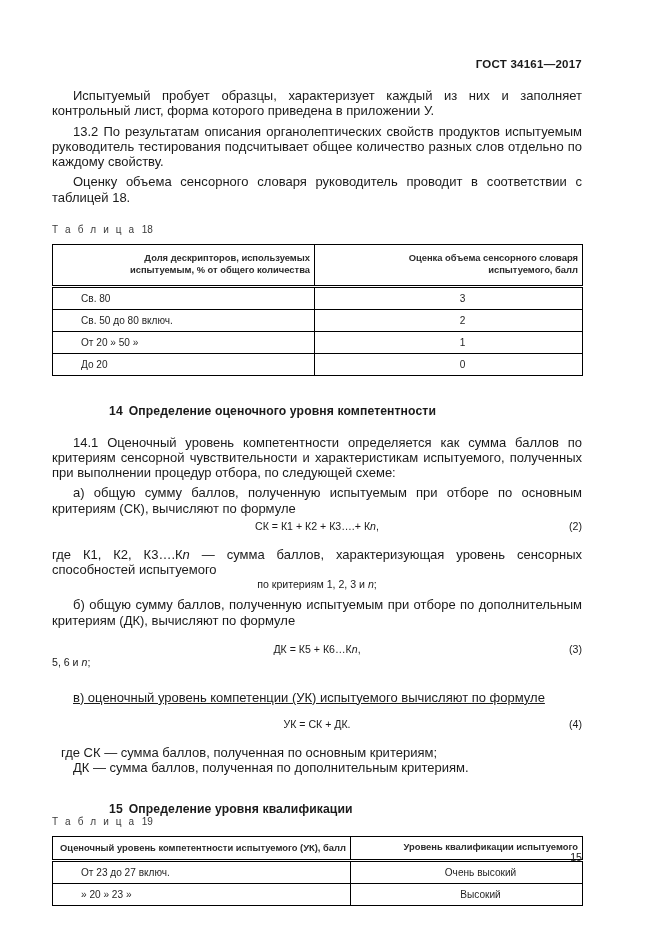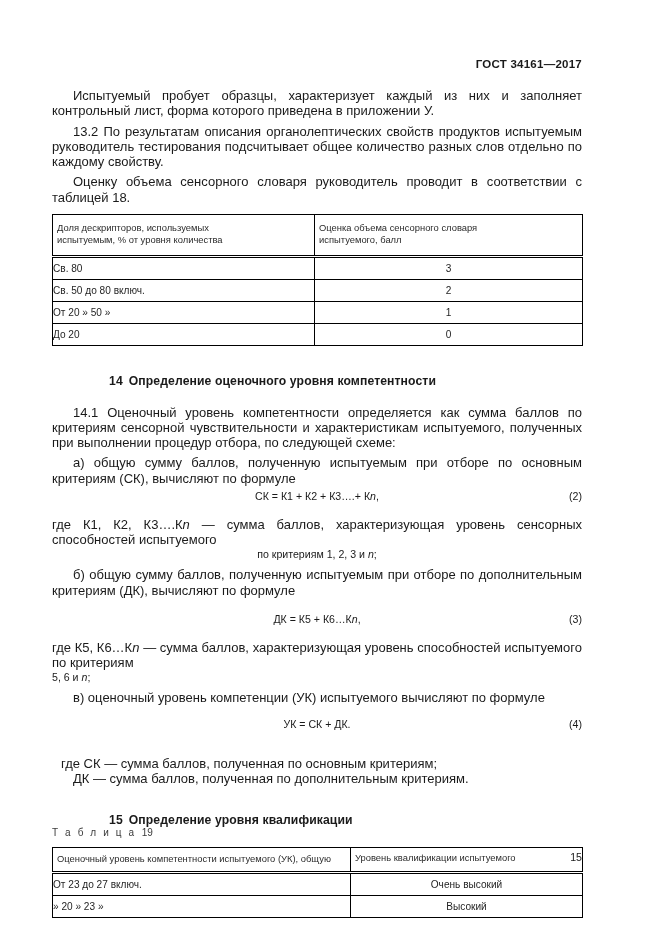--- a/index.html
+++ b/index.html
@@ -69,31 +69,32 @@
     color: #2b2b2b;
   }
   table.gost th,
   table.gost td {
     border: 1px solid #000000;
     padding: 0;
     vertical-align: middle;
   }
   table.gost thead th {
     border-bottom-width: 1px;
-    font-weight: normal;
-    text-align: left;
+    font-weight: bold;
+    text-align: right;
     line-height: 12.5px;
     padding: 7px 4px 8px 4px;
   }
   table.gost thead tr.dbl th {
     border-bottom: 3px double #000000;
   }
   table.gost tbody td {
     height: 21px;
     line-height: 13px;
+    padding-left: 28px;
   }
   td.lcell {
     text-align: left;
     padding-left: 16px;
     font-size: 10.1px;
     color: #1f1f1f;
   }
   td.ccell {
     text-align: center;
     font-size: 10.1px;
@@ -144,52 +145,55 @@
   .mt-p1  { margin-top: 88px; }
   .mt-p2  { margin-top: 5.5px; }
   .mt-cap1{ margin-top: 19px; }
   .mt-t1  { margin-top: 9px; }
   .mt-h14 { margin-top: 28px; }
   .mt-p14 { margin-top: 17px; }
   .mt-f2  { margin-top: 4px; }
   .mt-p3  { margin-top: 15px; }
   .mt-f3  { margin-top: 15px; }
   .mt-p4  { margin-top: 15px; }
-  .mt-p5  { margin-top: 5px; }
+  .mt-p5  { margin-top: 20px; text-decoration: underline; }
   .mt-f4  { margin-top: 13px; }
-  .mt-p6  { margin-top: 26px; }
+  .mt-p6  { margin-top: 15px; }
   .mt-h15 { margin-top: 27px; }
   .mt-p15 { margin-top: 18px; }
   .mt-cap2{ }
   .mt-t2  { margin-top: 9px; }
 </style>
 </head>
 <body>
 
 <div class="page">
 
   <div class="doc-header">ГОСТ 34161—2017</div>
 
   <div class="content">
 
     <p class="para indent mt-p1">Испытуемый пробует образцы, характеризует каждый из них и заполняет контрольный лист, фор­ма которого приведена в приложении У.</p>
     <p class="para indent mt-p2">13.2 По результатам описания органолептических свойств продуктов испытуемым руководитель тестирования подсчитывает общее количество разных слов отдельно по каждому свойству.</p>
     <p class="para indent mt-p2">Оценку объема сенсорного словаря руководитель проводит в соответствии с таблицей 18.</p>
 
+    <div class="tbl-caption mt-cap1">
+      <span>Т а б л и ц а</span><span class="num">&nbsp;&nbsp;</span><span class="num">18</span>
+    </div>
 
     <table class="gost mt-t1">
       <colgroup>
           <col style="width:262px">
           <col style="width:268px">
         </colgroup>
       <thead>
         <tr class="dbl">
           <th>
             <span>Доля дескрипторов, используемых</span><br>
-            <span>испытуемым, % от уровня количества</span>
+            <span>испытуемым, % от общего количества</span>
           </th>
           <th>
             <span>Оценка объема сенсорного словаря</span><br>
             <span>испытуемого, балл</span>
           </th>
         </tr>
       </thead>
       <tbody>
         <tr>
           <td class="lcell">Св. 80</td>
@@ -227,21 +231,20 @@
     <p class="para mt-p3"><span>где К1, К2, К3….К</span><span class="ital">n</span><span> — сумма баллов, характеризующая уровень сенсорных способностей испытуемого</span></p>
     <div class="centered-line"><span>по критериям 1, 2, 3 и </span><span class="ital">n</span><span>;</span></div>
 
     <p class="para indent mt-p2">б) общую сумму баллов, полученную испытуемым при отборе по дополнительным критериям (ДК), вычисляют по формуле</p>
 
     <div class="formula-row mt-f3">
       <span>ДК = К5 + К6…К</span><span class="ital">n</span><span>,</span>
       <span class="fnum">(3)</span>
     </div>
 
-    <p class="para mt-p4"><span>где К5, К6…К</span><span class="ital">n</span><span> — сумма баллов, характеризующая уровень способностей испытуемого по критериям</span></p>
     <div class="centered-line" style="text-align:left;width:330px"><span>5, 6 и </span><span class="ital">n</span><span>;</span></div>
 
     <p class="para indent mt-p5">в) оценочный уровень компетенции (УК) испытуемого вычисляют по формуле</p>
 
     <div class="formula-row mt-f4">
       <span>УК = СК + ДК.</span><span class="ital"></span><span></span>
       <span class="fnum">(4)</span>
     </div>
 
     <p class="para mt-p6" style="text-indent:9px">где СК — сумма баллов, полученная по основным критериям;</p>
@@ -258,21 +261,21 @@
       <span>Т а б л и ц а</span><span class="num">&nbsp;&nbsp;</span><span class="num">19</span>
     </div>
 
     <table class="gost mt-t2">
       <colgroup>
           <col style="width:298px">
           <col style="width:232px">
         </colgroup>
       <thead>
         <tr class="dbl">
-          <th style="padding:5px 4px 5px 4px">Оценочный уровень компетентности испытуемого (УК), общую</th>
+          <th style="padding:5px 4px 5px 4px">Оценочный уровень компетентности испытуемого (УК), балл</th>
           <th style="padding:3px 4px 5px 4px">Уровень квалификации испытуемого</th>
         </tr>
       </thead>
       <tbody>
         <tr>
           <td class="lcell">От  23 до 27 включ.</td>
           <td class="ccell">Очень высокий</td>
         </tr>
         <tr>
           <td class="lcell">»  20  »   23      »</td>

